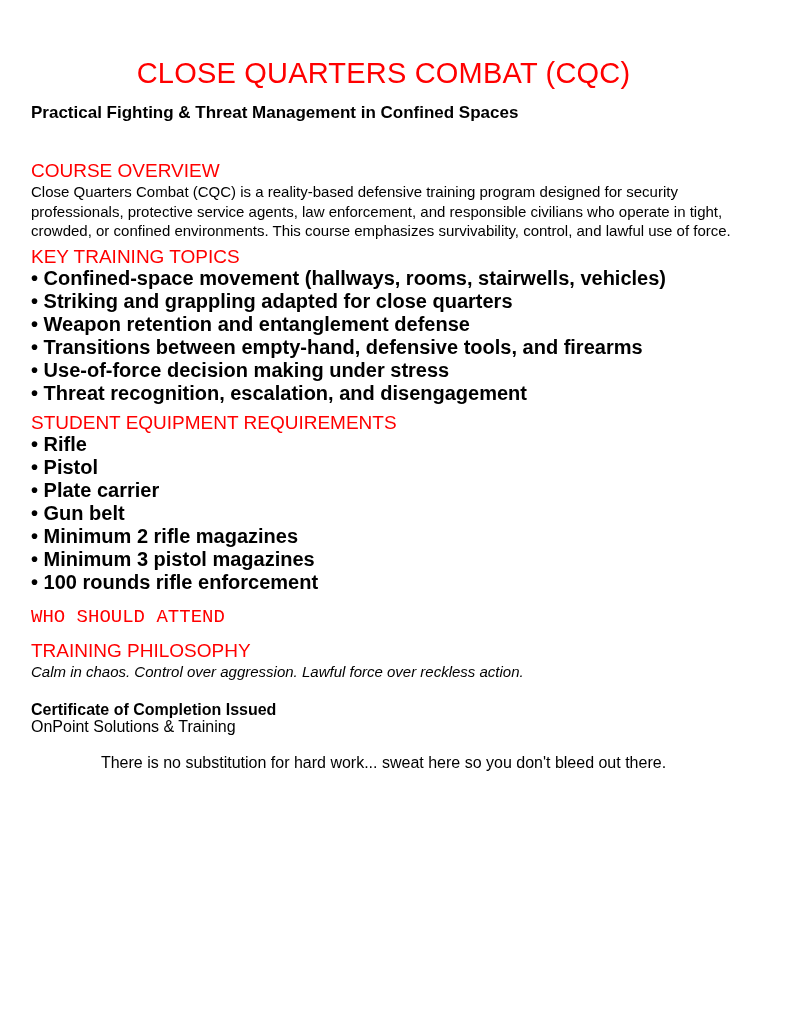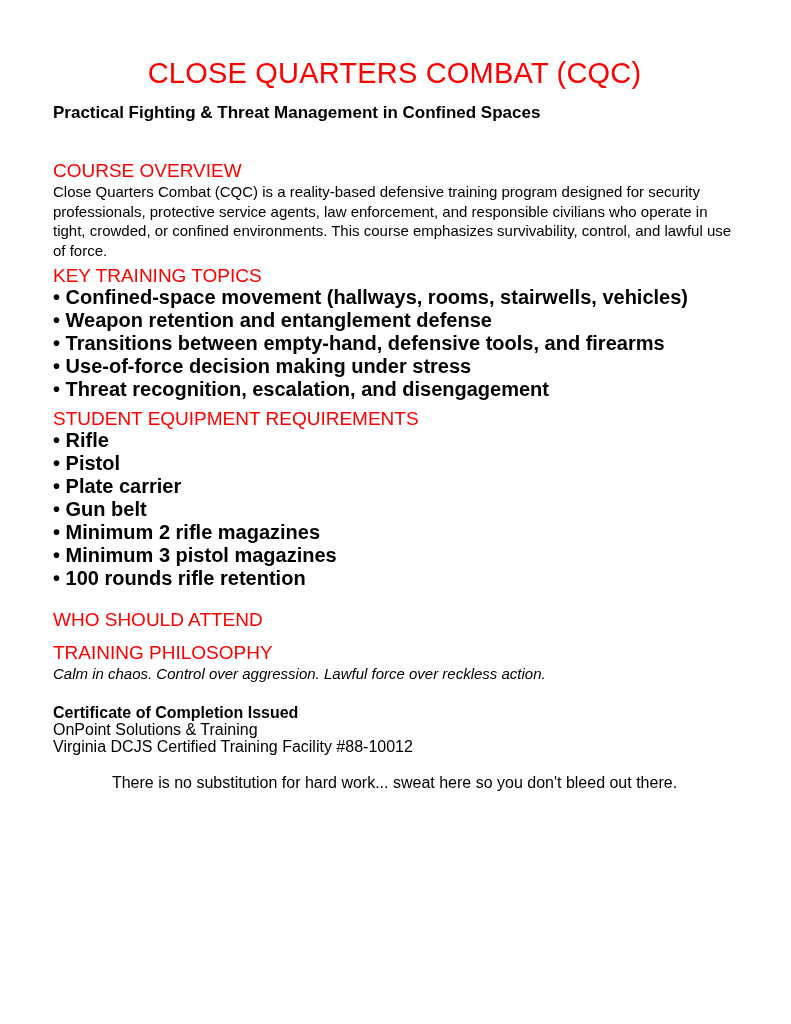--- a/index.html
+++ b/index.html
@@ -11,21 +11,21 @@
     width: 791px;
     height: 1024px;
     font-family: "Liberation Sans", sans-serif;
     color: #000000;
     overflow: hidden;
   }
   .page {
     box-sizing: border-box;
     width: 791px;
     height: 858px;
-    padding: 57px 55px 0 53px;
+    padding: 57px 55px 0 31px;
   }
   h1.title {
     margin: 0;
     font-size: 29px;
     font-weight: 400;
     line-height: 33px;
     color: var(--accent, #ff0000);
     text-align: center;
     letter-spacing: 0.2px;
   }
@@ -38,21 +38,21 @@
   h2.section-heading {
     margin: 0;
     font-size: 19px;
     font-weight: 400;
     line-height: 23px;
     color: var(--accent, #ff0000);
   }
   h2.first { margin-top: 38px; }
   h2.mt-topics { margin-top: 4px; }
   h2.mt-equipment { margin-top: 8px; }
-  h2.mt-attend { margin-top: 20px; }
+  h2.mt-attend { margin-top: 14px; font-family: Liberation Mono, monospace; }
   h2.mt-philosophy { margin-top: 10px; }
   p.body-text {
     margin: 0;
     font-size: 15px;
     line-height: 19.5px;
   }
   p.italic { font-style: italic; }
   ul.bullets {
     margin: 1px 0 0 0;
     padding: 0;
@@ -85,43 +85,43 @@
   <h1 class="title">CLOSE QUARTERS COMBAT (CQC)</h1>
 
   <div class="subtitle">Practical Fighting &amp; Threat Management in Confined Spaces</div>
 
   <h2 class="section-heading first">COURSE OVERVIEW</h2>
   <p class="body-text">Close Quarters Combat (CQC) is a reality-based defensive training program designed for security professionals, protective service agents, law enforcement, and responsible civilians who operate in tight, crowded, or confined environments. This course emphasizes survivability, control, and lawful use of force.</p>
 
   <h2 class="section-heading mt-topics">KEY TRAINING TOPICS</h2>
   <ul class="bullets">
       <li>• Confined-space movement (hallways, rooms, stairwells, vehicles)</li>
+      <li>• Striking and grappling adapted for close quarters</li>
       <li>• Weapon retention and entanglement defense</li>
       <li>• Transitions between empty-hand, defensive tools, and firearms</li>
       <li>• Use-of-force decision making under stress</li>
       <li>• Threat recognition, escalation, and disengagement</li>
     </ul>
 
   <h2 class="section-heading mt-equipment">STUDENT EQUIPMENT REQUIREMENTS</h2>
   <ul class="bullets">
       <li>• Rifle</li>
       <li>• Pistol</li>
       <li>• Plate carrier</li>
       <li>• Gun belt</li>
       <li>• Minimum 2 rifle magazines</li>
       <li>• Minimum 3 pistol magazines</li>
-      <li>• 100 rounds rifle retention</li>
+      <li>• 100 rounds rifle enforcement</li>
     </ul>
 
   <h2 class="section-heading mt-attend">WHO SHOULD ATTEND</h2>
 
   <h2 class="section-heading mt-philosophy">TRAINING PHILOSOPHY</h2>
   <p class="body-text italic">Calm in chaos. Control over aggression. Lawful force over reckless action.</p>
 
   <div class="cert-block">
     <div class="bold">Certificate of Completion Issued</div>
     <div>OnPoint Solutions &amp; Training</div>
-    <div>Virginia DCJS Certified Training Facility #88-10012</div>
   </div>
 
   <div class="quote">There is no substitution for hard work... sweat here so you don't bleed out there.</div>
 
 </div>
 
 </body></html>

